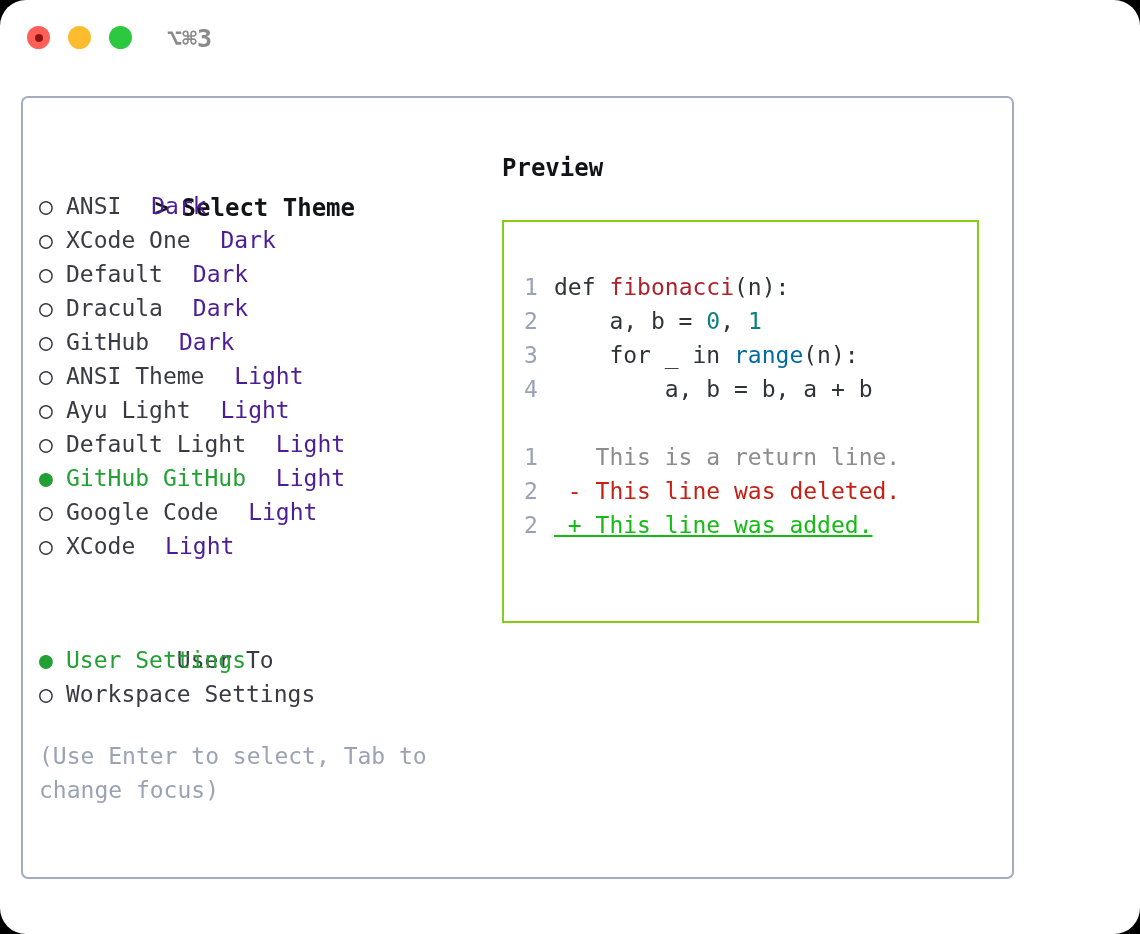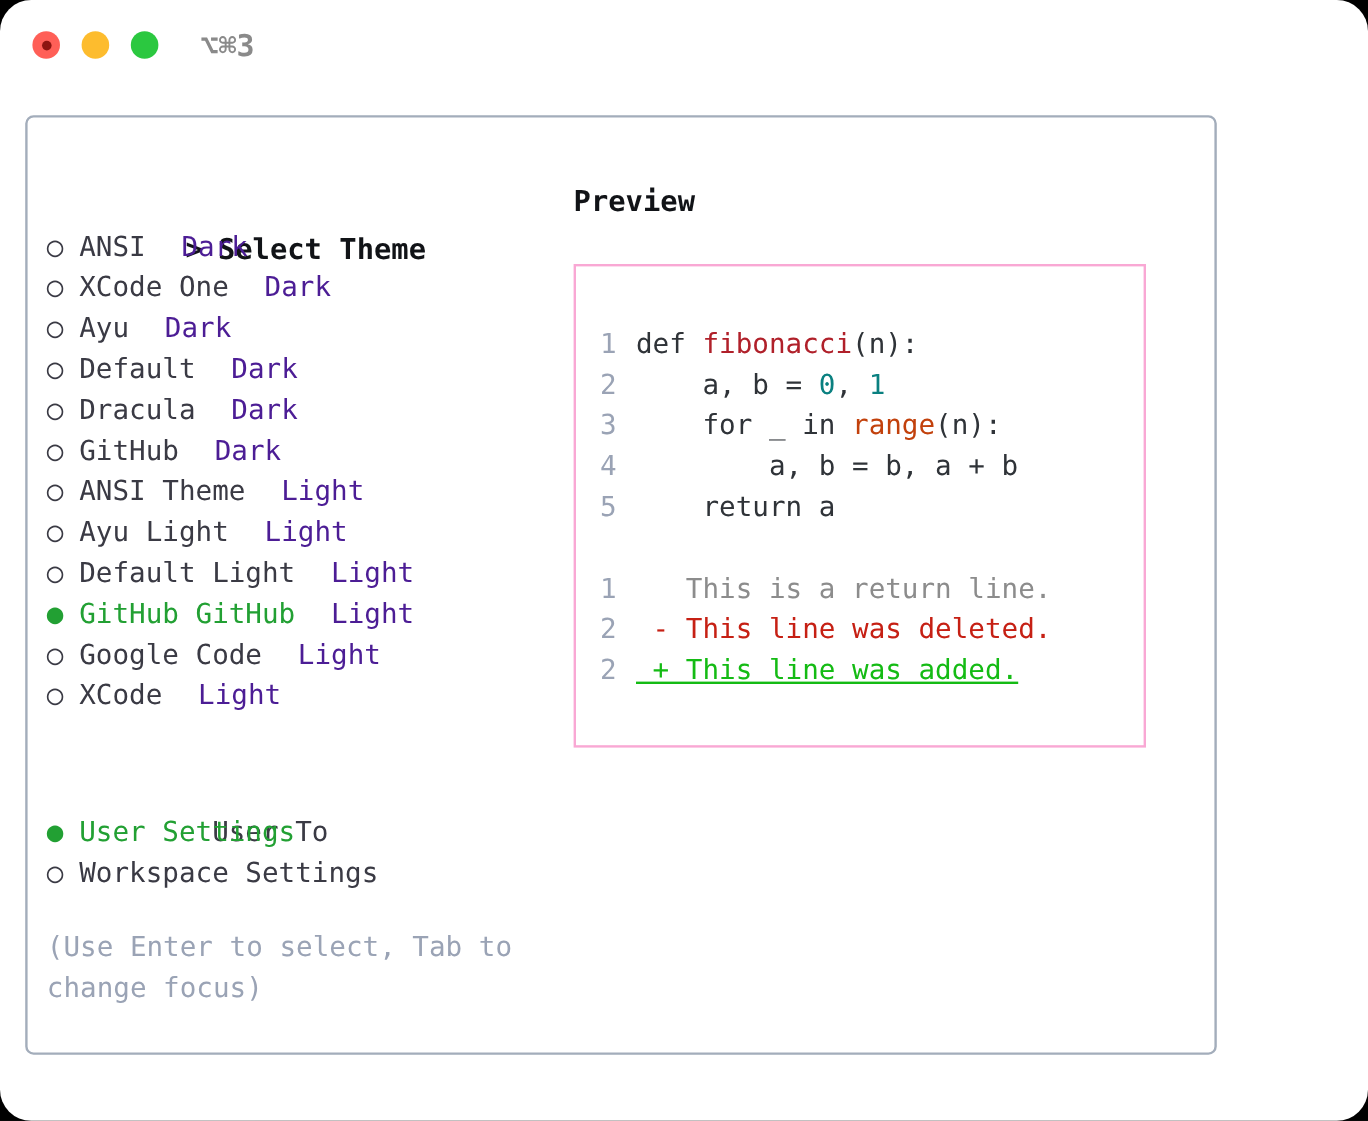--- a/index.html
+++ b/index.html
@@ -126,56 +126,56 @@
     margin-top: 28px;
     width: 410px;
     font-size: 23px;
     line-height: 34px;
     color: #9aa3b5;
   }
 
   
   .right-col {
     position: absolute;
-    left: 455px;
+    left: 479px;
     top: 53px;
     width: 490px;
   }
   .preview-title {
     font-size: 24px;
     font-weight: bold;
     color: #111317;
     line-height: 34px;
     white-space: pre;
   }
   .code-box {
     margin-top: 35px;
     width: 477px;
     height: 403px;
-    border: 2px solid #f9a8d4;
+    border: 2px solid #84cc16;
     box-sizing: border-box;
     background: #ffffff;
     padding: 48px 0 0 20px;
   }
   .code-line {
     font-size: 23px;
     line-height: 34px;
     white-space: pre;
     color: #2f3338;
   }
   .ln {
     display: inline-block;
     width: 30px;
     color: #9aa3b5;
   }
   .blank-line { height: 34px; }
 
   .tok-fn    { color: #b0202a; }
   .tok-num   { color: #0a8080; }
-  .tok-call  { color: #c2410c; }
+  .tok-call  { color: #0369a1; }
   .tok-plain { color: #2f3338; }
 
   .diff-ctx { color: #8c8c8c; }
   .diff-del { color: #c62014; }
   .diff-add { color: #14bb14; text-decoration: underline; }
 </style>
 </head>
 <body>
 
 <div class="window">
@@ -193,21 +193,20 @@
 
     <div class="left-col">
 
       <div class="row header-row">
         <span class="marker">&gt;</span><span>Select Theme</span>
       </div>
 
       <div id="theme-items">
           <div class="row"><span class="marker">○</span><span class="label">ANSI</span><span class="suffix"> Dark</span></div>
           <div class="row"><span class="marker">○</span><span class="label">XCode One</span><span class="suffix"> Dark</span></div>
-          <div class="row"><span class="marker">○</span><span class="label">Ayu</span><span class="suffix"> Dark</span></div>
           <div class="row"><span class="marker">○</span><span class="label">Default</span><span class="suffix"> Dark</span></div>
           <div class="row"><span class="marker">○</span><span class="label">Dracula</span><span class="suffix"> Dark</span></div>
           <div class="row"><span class="marker">○</span><span class="label">GitHub</span><span class="suffix"> Dark</span></div>
           <div class="row"><span class="marker">○</span><span class="label">ANSI Theme</span><span class="suffix"> Light</span></div>
           <div class="row"><span class="marker">○</span><span class="label">Ayu Light</span><span class="suffix"> Light</span></div>
           <div class="row"><span class="marker">○</span><span class="label">Default Light</span><span class="suffix"> Light</span></div>
           <div class="row"><span class="marker sel">●</span><span class="label sel">GitHub GitHub</span><span class="suffix"> Light</span></div>
           <div class="row"><span class="marker">○</span><span class="label">Google Code</span><span class="suffix"> Light</span></div>
           <div class="row"><span class="marker">○</span><span class="label">XCode</span><span class="suffix"> Light</span></div>
         </div>
@@ -228,21 +227,20 @@
 
     <div class="right-col">
       <div class="preview-title">Preview</div>
 
       <div class="code-box">
         <div id="code-lines">
             <div class="code-line"><span class="ln">1</span><span class="tok-plain">def </span><span class="tok-fn">fibonacci</span><span class="tok-plain">(n):</span></div>
             <div class="code-line"><span class="ln">2</span><span class="tok-plain">    a, b = </span><span class="tok-num">0</span><span class="tok-plain">, </span><span class="tok-num">1</span></div>
             <div class="code-line"><span class="ln">3</span><span class="tok-plain">    for _ in </span><span class="tok-call">range</span><span class="tok-plain">(n):</span></div>
             <div class="code-line"><span class="ln">4</span><span class="tok-plain">        a, b = b, a + b</span></div>
-            <div class="code-line"><span class="ln">5</span><span class="tok-plain">    return a</span></div>
           </div>
         <div class="blank-line"></div>
         <div id="diff-lines">
             <div class="code-line"><span class="ln">1</span><span class="diff-ctx">   This is a return line.</span></div>
             <div class="code-line"><span class="ln">2</span><span class="diff-del"> - This line was deleted.</span></div>
             <div class="code-line"><span class="ln">2</span><span class="diff-add"> + This line was added.</span></div>
           </div>
       </div>
     </div>
 

